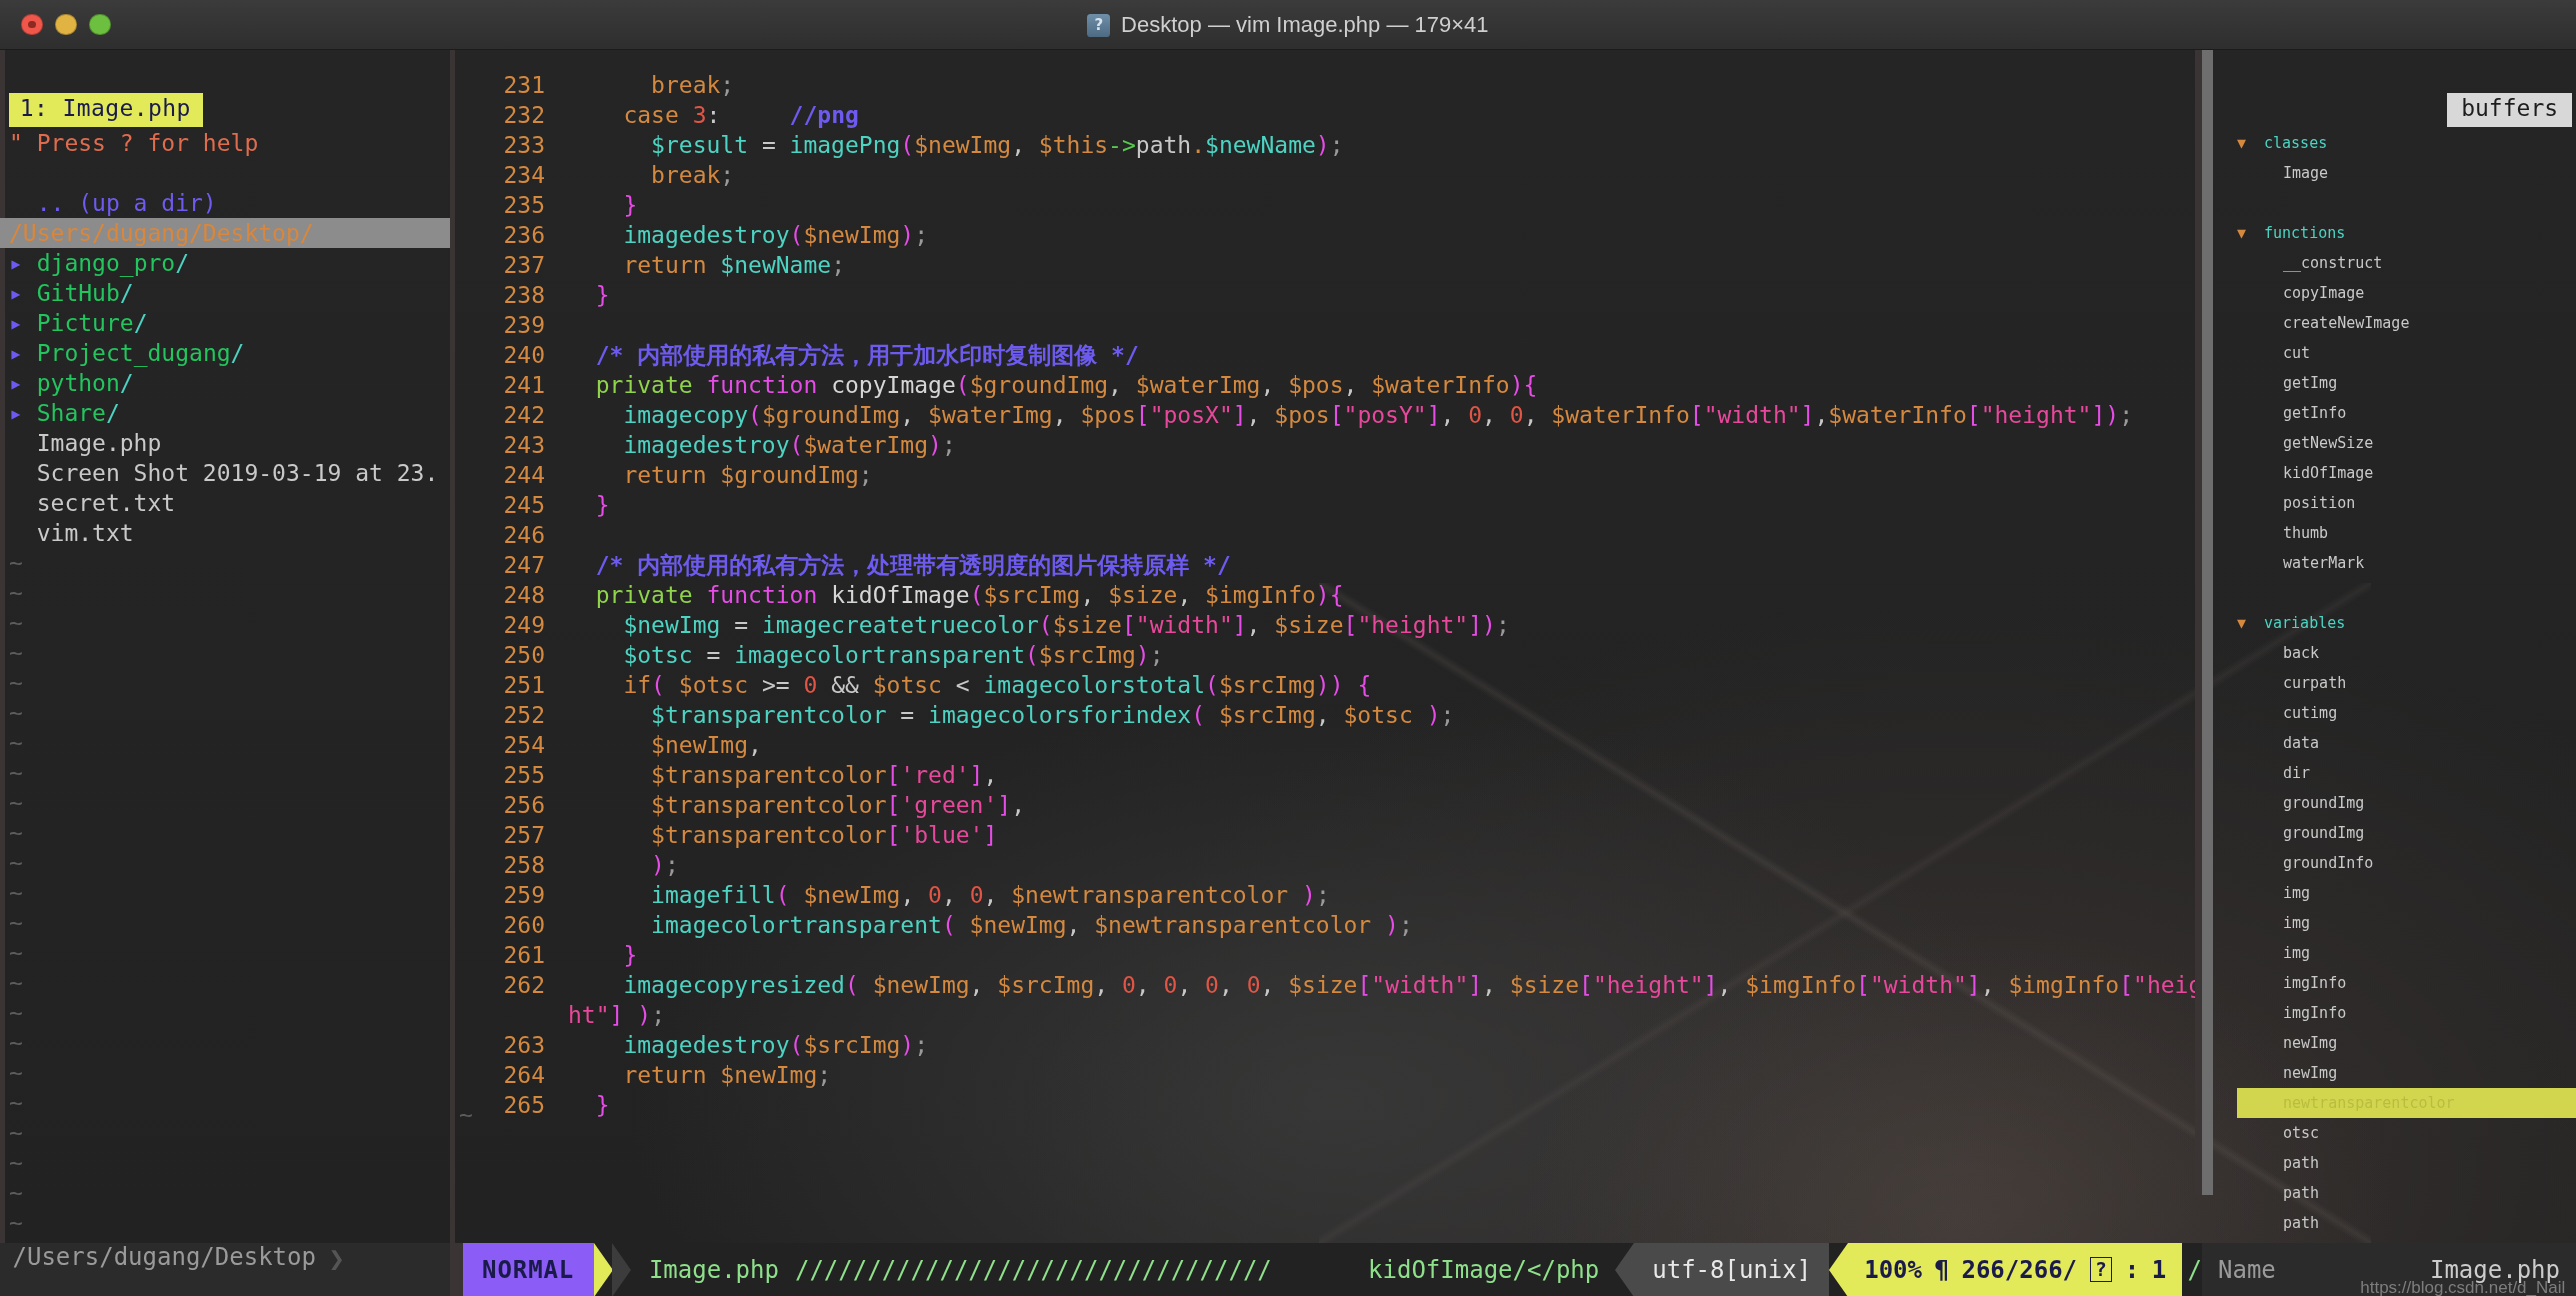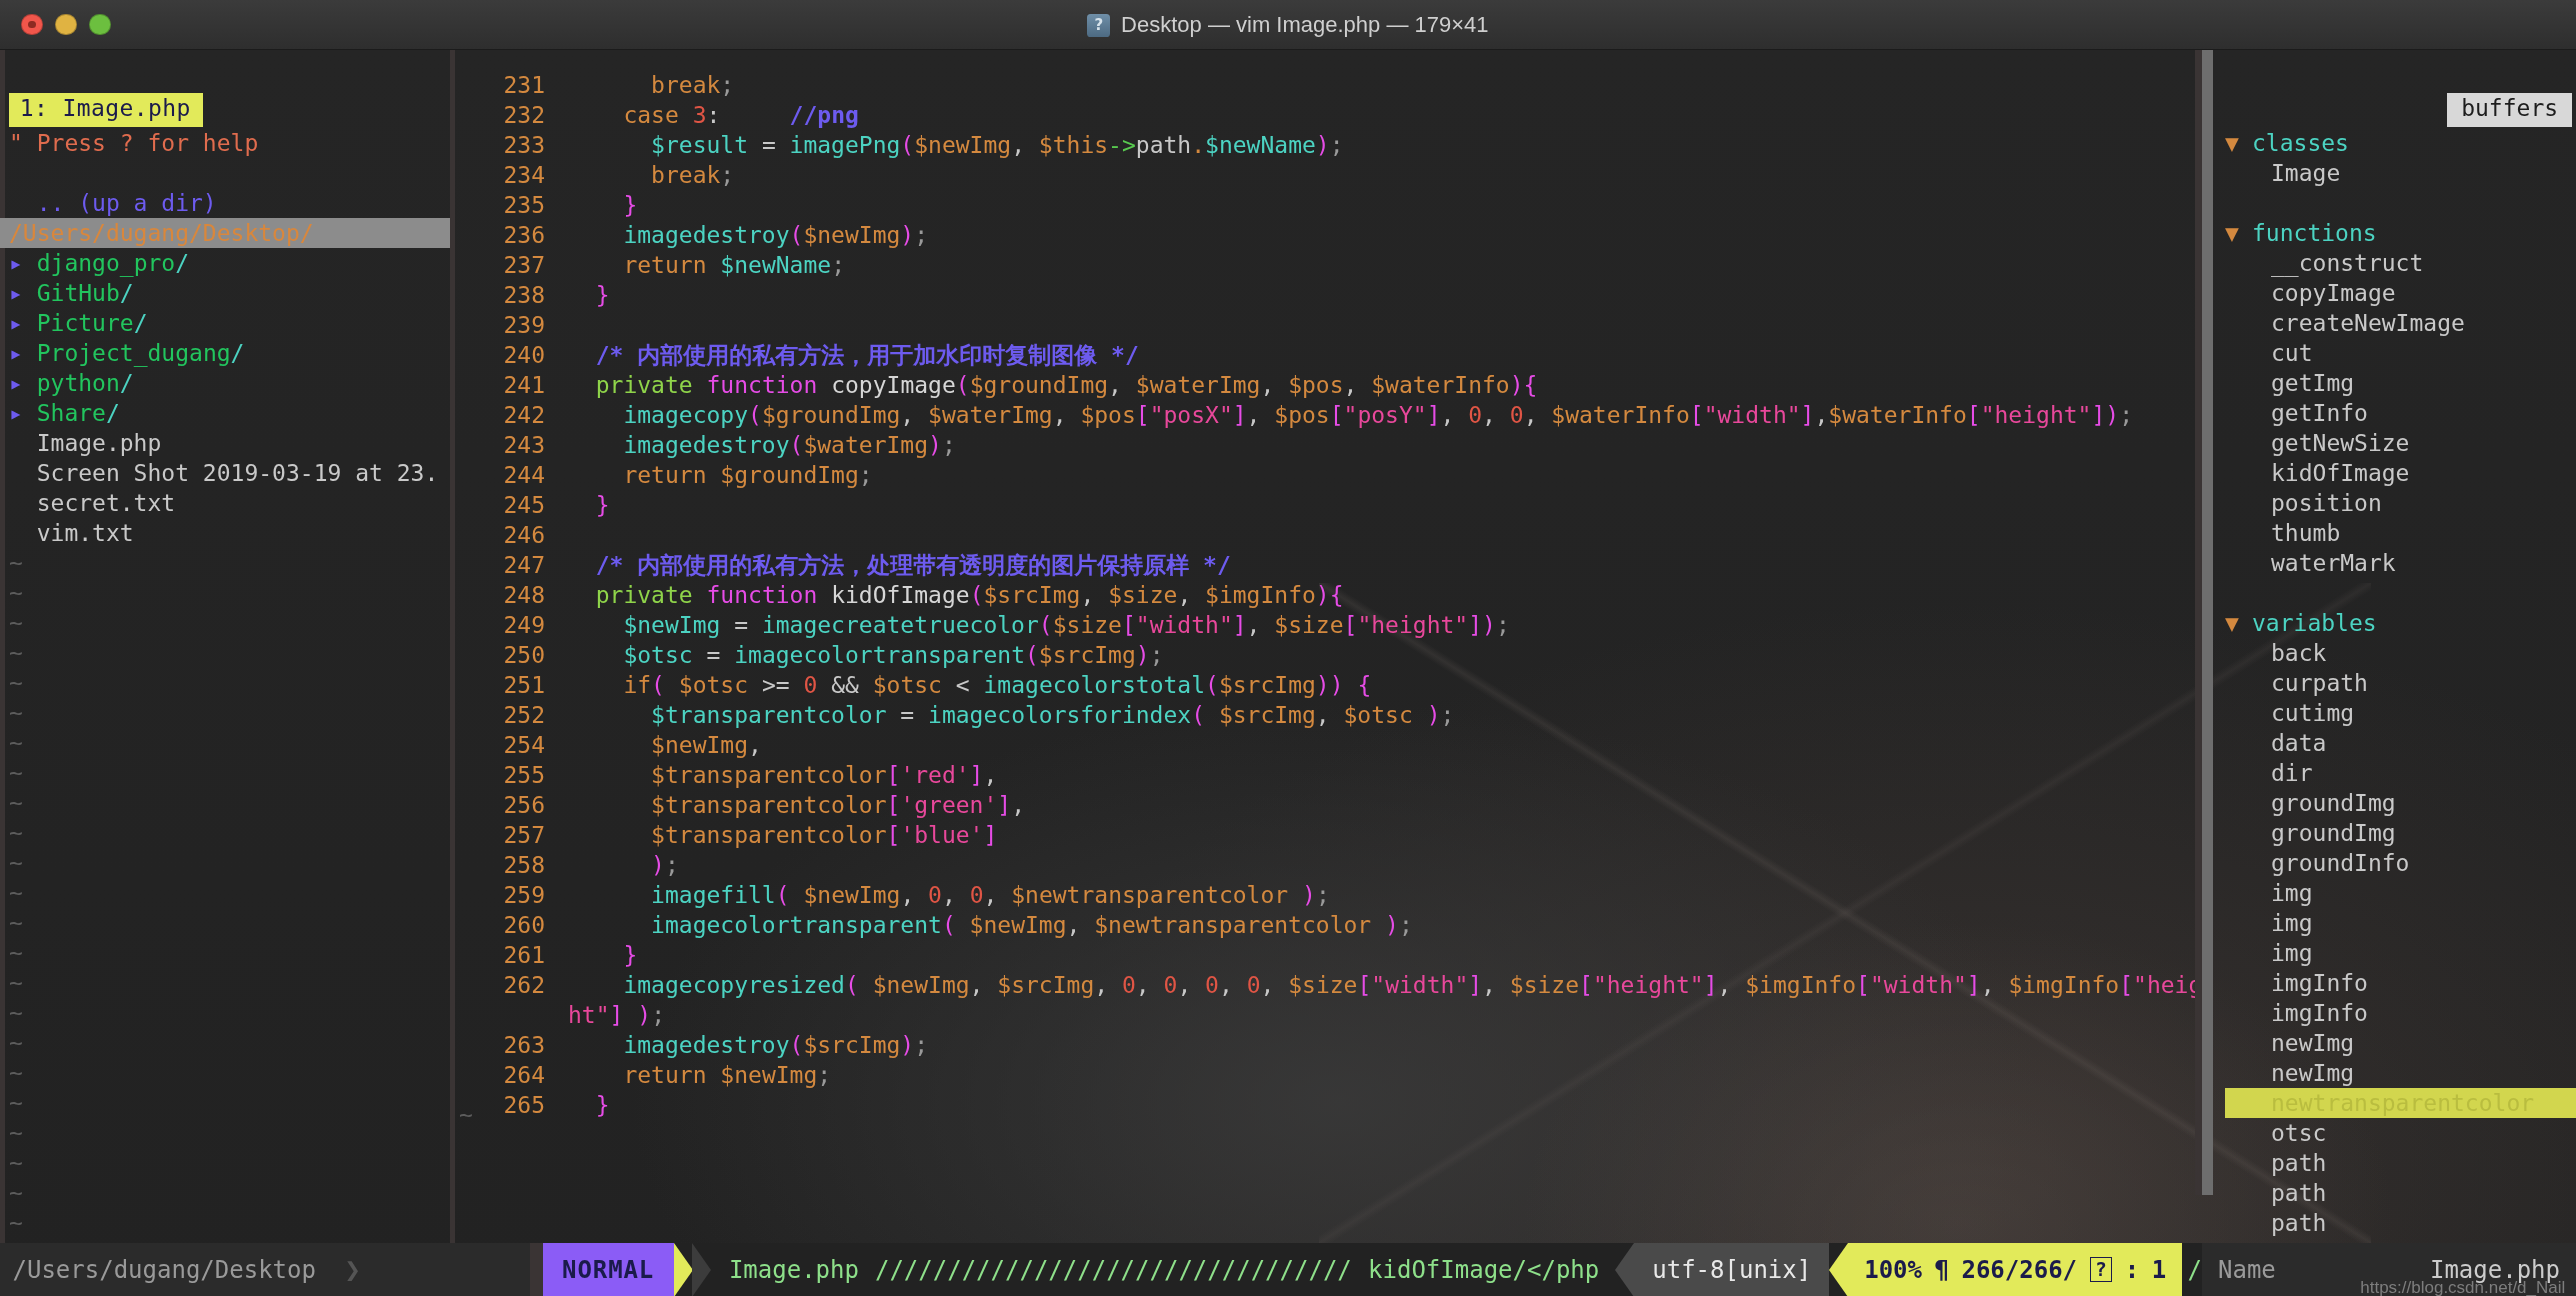--- a/index.html
+++ b/index.html
@@ -127,36 +127,36 @@
   #tagbar {
     position:absolute; left:2202px; top:50px; width:374px; height:1196px;
     overflow:hidden; z-index:3;
   }
   #tagbar-leftbar { position:absolute; left:0; top:0; width:10.7px; height:1145px; background:#6e6e6e; }
   #tagbar-tabline {
     position:absolute; right:3.6px; top:43px; height:34px;
     background:#d8d8d8; color:#1d1d1d; font-size:23px; padding:1.8px 14.3px;
   }
   #tagbar-body { position:absolute; left:23px; top:78px; width:351px; }
-  .gline { height:30px; line-height:30px; font-size:23px; white-space:pre; color:#c9c9c9; }
+  .gline { height:30px; line-height:30px; font-size:15px; white-space:pre; color:#c9c9c9;margin-left:12px; }
   .gline.group { color:#4cd3c2; }
   .gline .caret { color:#d4893f; display:inline-block; width:27px; }
   .gline.item { padding-left:46px; color:#c9c9c9; }
   .gline.item.sel { background:#d2d64e; color:#b9bd3f; width:351px; }
   .gline.blank { height:30px; }
 
   
   #status {
     position:absolute; left:0; bottom:0; width:2576px; height:53px;
     background:#1f1f1f; display:flex; align-items:stretch; z-index:5;
     font-size:24px;
   }
   .st-tree {
-    width:530px; color:#9a9a9a; display:flex; align-items:center;
-    padding-left:12.5px; background:#2b2b2b;gap:16px;
+    width:450px; color:#9a9a9a; display:flex; 
+    padding-left:12.5px; background:#2b2b2b;
   }
   .st-tree-arrow { color:#555; margin-left:12.5px; font-size:27px; }
   .st-main { flex:1; display:flex; align-items:stretch; background:#222; position:relative; }
   .st-edgebar { width:12.5px; background:#3a3434; }
   .st-mode {
     background:#8b5cf6; color:#1b1b4b; font-weight:bold;
     display:flex; align-items:center; padding:0 19.6px; letter-spacing:0.9px;
   }
   .st-chev-y { width:0; height:0; border-top:27px solid transparent; border-bottom:27px solid transparent; border-left:19.6px solid #e2ea5a; }
   .st-chev-d { width:0; height:0; border-top:27px solid transparent; border-bottom:27px solid transparent; border-left:19.6px solid #3c3c3c; margin-left:-0.9px;}

